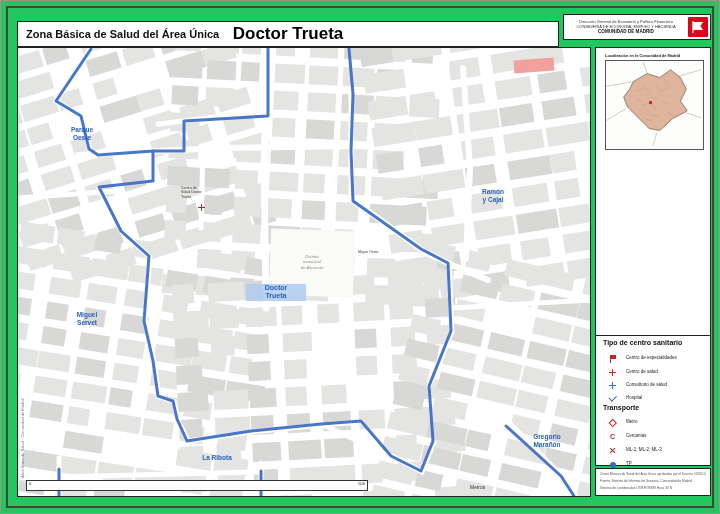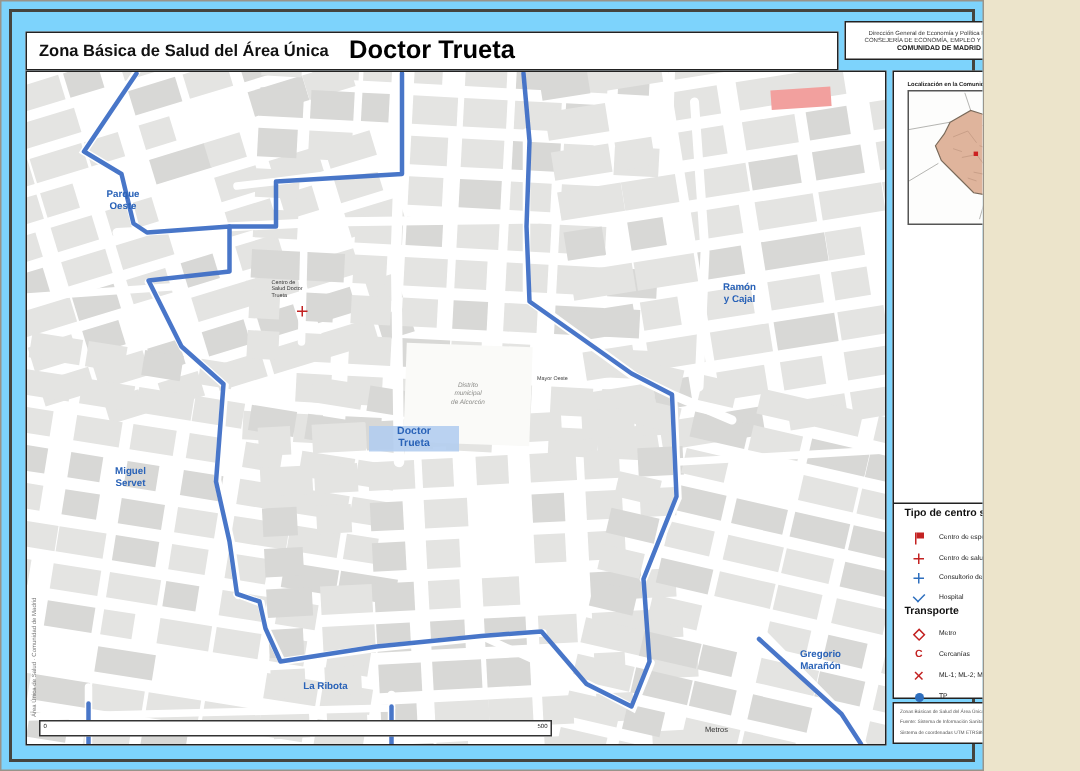--- a/index.html
+++ b/index.html
@@ -1,17 +1,17 @@
 <!DOCTYPE html>
 <html><head>
 <meta charset="utf-8">
 <style>
   html,body{margin:0;padding:0;}
   body{width:720px;height:514px;font-family:"Liberation Sans",sans-serif;background:#ece4cb;}
-  #sheet{position:relative;width:656px;height:514px;background:#7dd3fc;border:1px solid #9a948a;box-sizing:border-box;overflow:hidden;}
+  #sheet{position:relative;width:720px;height:514px;background:#22c55e;border:1px solid #9a948a;box-sizing:border-box;overflow:hidden;}
   #frame{position:absolute;left:5px;top:5px;right:5px;bottom:5px;border:2px solid #45443e;}
   .box{position:absolute;background:#fff;border:1px solid #222;box-sizing:border-box;}
   
   #header{left:16px;top:20px;width:542px;height:26px;}
   #header .sub{position:absolute;left:8px;top:50%;transform:translateY(-50%);font-size:11px;font-weight:bold;color:#111;}
   #header .main{position:absolute;left:0;right:0;top:50%;transform:translateY(-52%);text-align:center;font-size:17px;font-weight:bold;color:#000;}
   
   #agency{left:562px;top:13px;width:148px;height:26px;display:flex;align-items:center;}
   #agency .txt{flex:1;text-align:center;line-height:1.25;}
   #agency .l1{font-size:4px;color:#333;}

